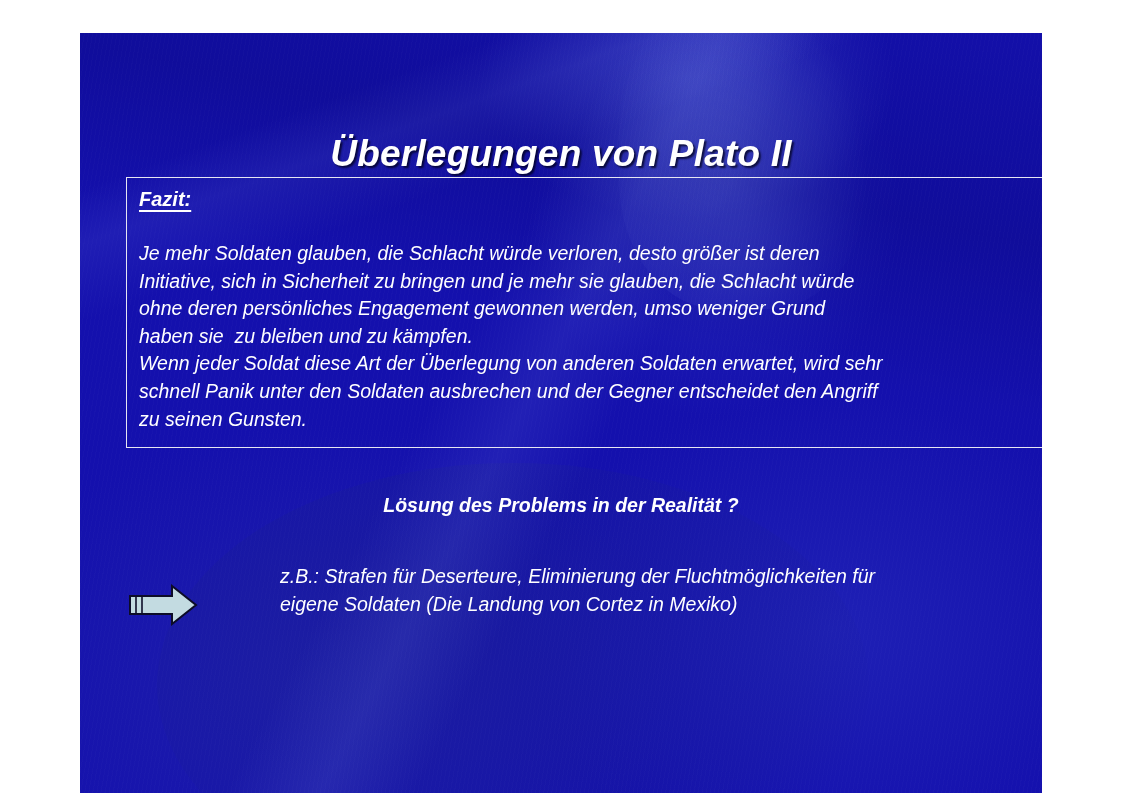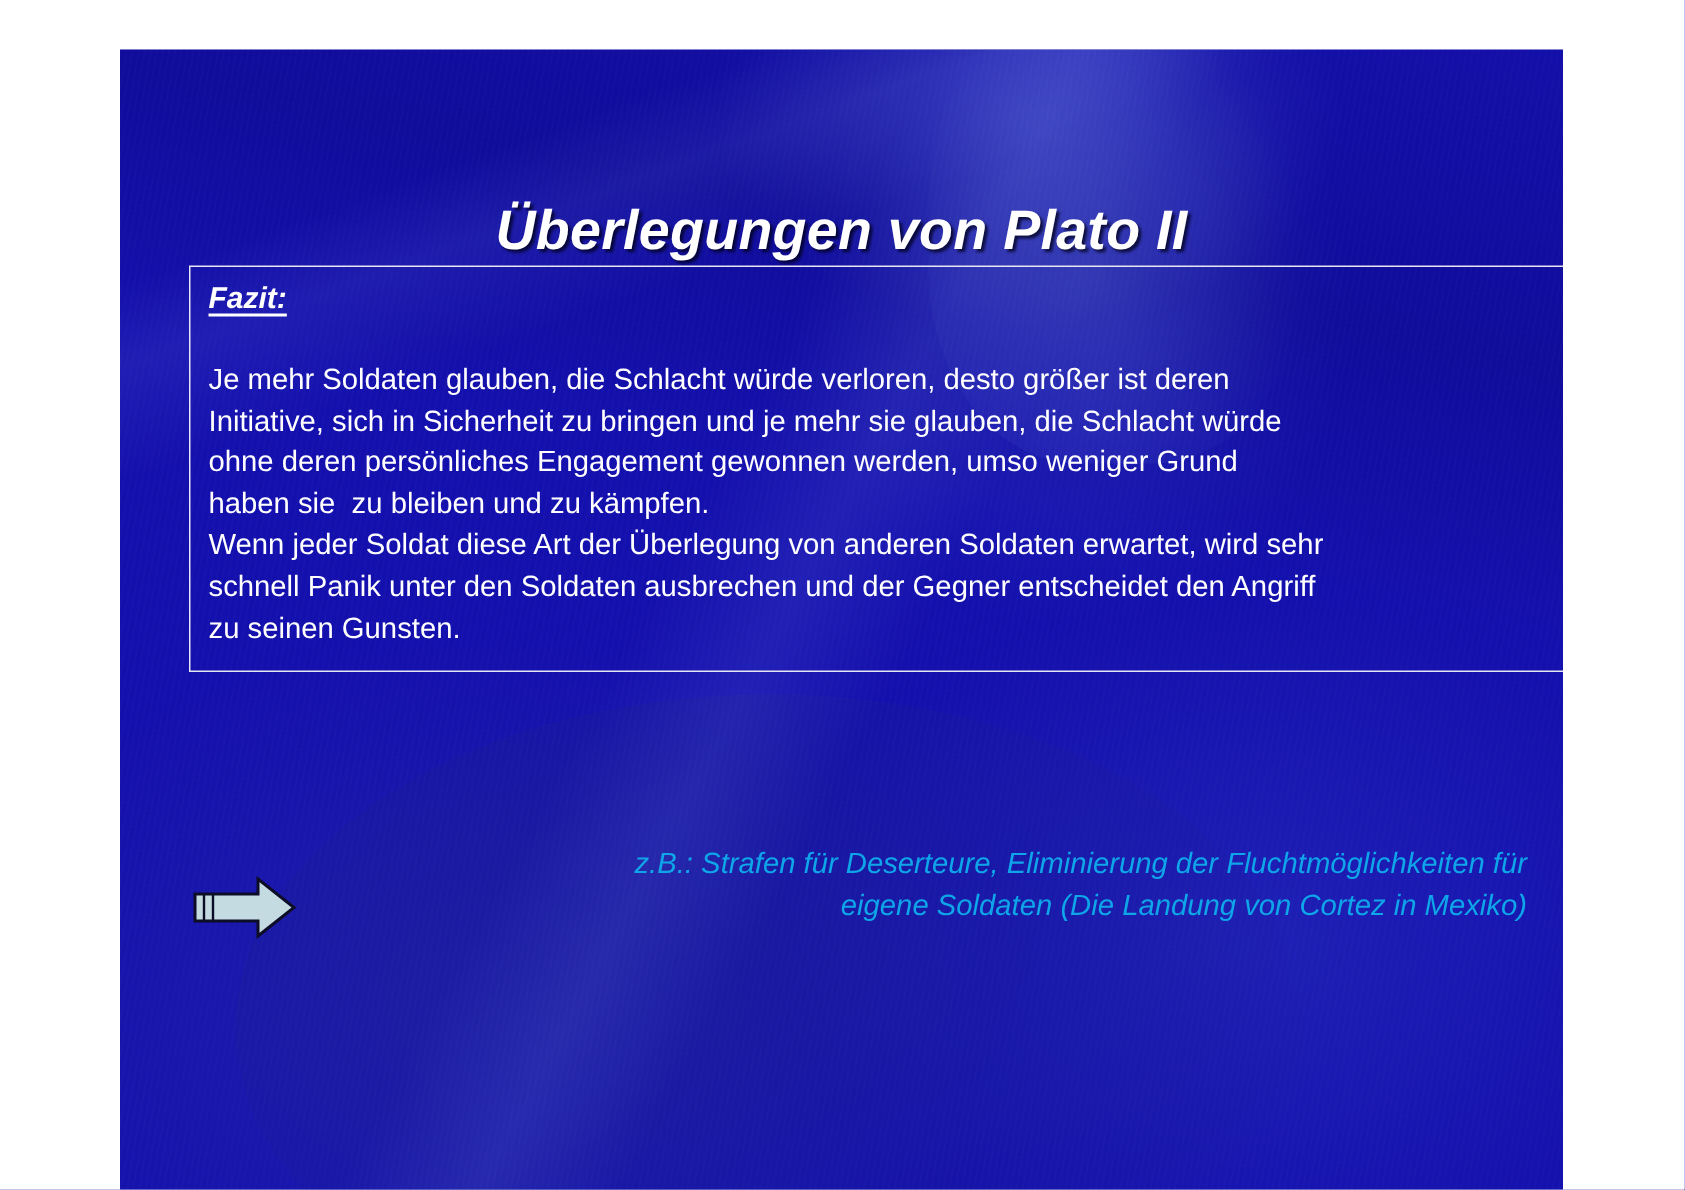--- a/index.html
+++ b/index.html
@@ -108,20 +108,21 @@
     text-decoration: underline;
     text-underline-offset: 4px;
   }
   .body-text {
     position: absolute;
     left: 12px;
     top: 62px;
     right: 10px;
     color: #ffffff;
     font-size: 19.5px;
+    font-style: italic;
     line-height: 27.6px;
     white-space: pre-wrap;
   }
 
   
   .question {
     position: absolute;
     left: 0; right: 0;
     top: 461px;
     text-align: center;
@@ -144,26 +145,25 @@
     top: 22px;
     width: 70px;
     height: 42px;
   }
   .arrow-wrap svg { display: block; }
   .example-text {
     position: absolute;
     left: 160px;
     top: 0;
     right: 0;
-    color: #0ea5e9;
+    color: #ffffff;
     font-size: 19.5px;
     font-style: italic;
     line-height: 28px;
     white-space: pre-wrap;
-    text-align: right;
   }
 </style>
 </head>
 <body>
 
 <div class="slide">
 
   <div class="slide-bg">
     <div class="bg-l1"></div>
     <div class="bg-l3"></div>
@@ -178,20 +178,21 @@
     <div class="fazit">Fazit:</div>
     <div class="body-text">Je mehr Soldaten glauben, die Schlacht würde verloren, desto größer ist deren
 Initiative, sich in Sicherheit zu bringen und je mehr sie glauben, die Schlacht würde
 ohne deren persönliches Engagement gewonnen werden, umso weniger Grund
 haben sie  zu bleiben und zu kämpfen.
 Wenn jeder Soldat diese Art der Überlegung von anderen Soldaten erwartet, wird sehr
 schnell Panik unter den Soldaten ausbrechen und der Gegner entscheidet den Angriff
 zu seinen Gunsten.</div>
   </div>
 
+  <div class="question">Lösung des Problems in der Realität ?</div>
 
   <div class="example-row">
     <span class="arrow-wrap">
       <svg width="70" height="42" viewBox="0 0 70 42" xmlns="http://www.w3.org/2000/svg">
         <path d="M2,12 L44,12 L44,2 L68,21 L44,40 L44,30 L2,30 Z" fill="#c3dbe1" stroke="#0d0d28" stroke-width="2" stroke-linejoin="miter"></path>
         <line x1="8" y1="12" x2="8" y2="30" stroke="#0d0d28" stroke-width="1.6"></line>
         <line x1="14" y1="12" x2="14" y2="30" stroke="#0d0d28" stroke-width="1.6"></line>
       </svg>
     </span>
     <div class="example-text">z.B.: Strafen für Deserteure, Eliminierung der Fluchtmöglichkeiten für

